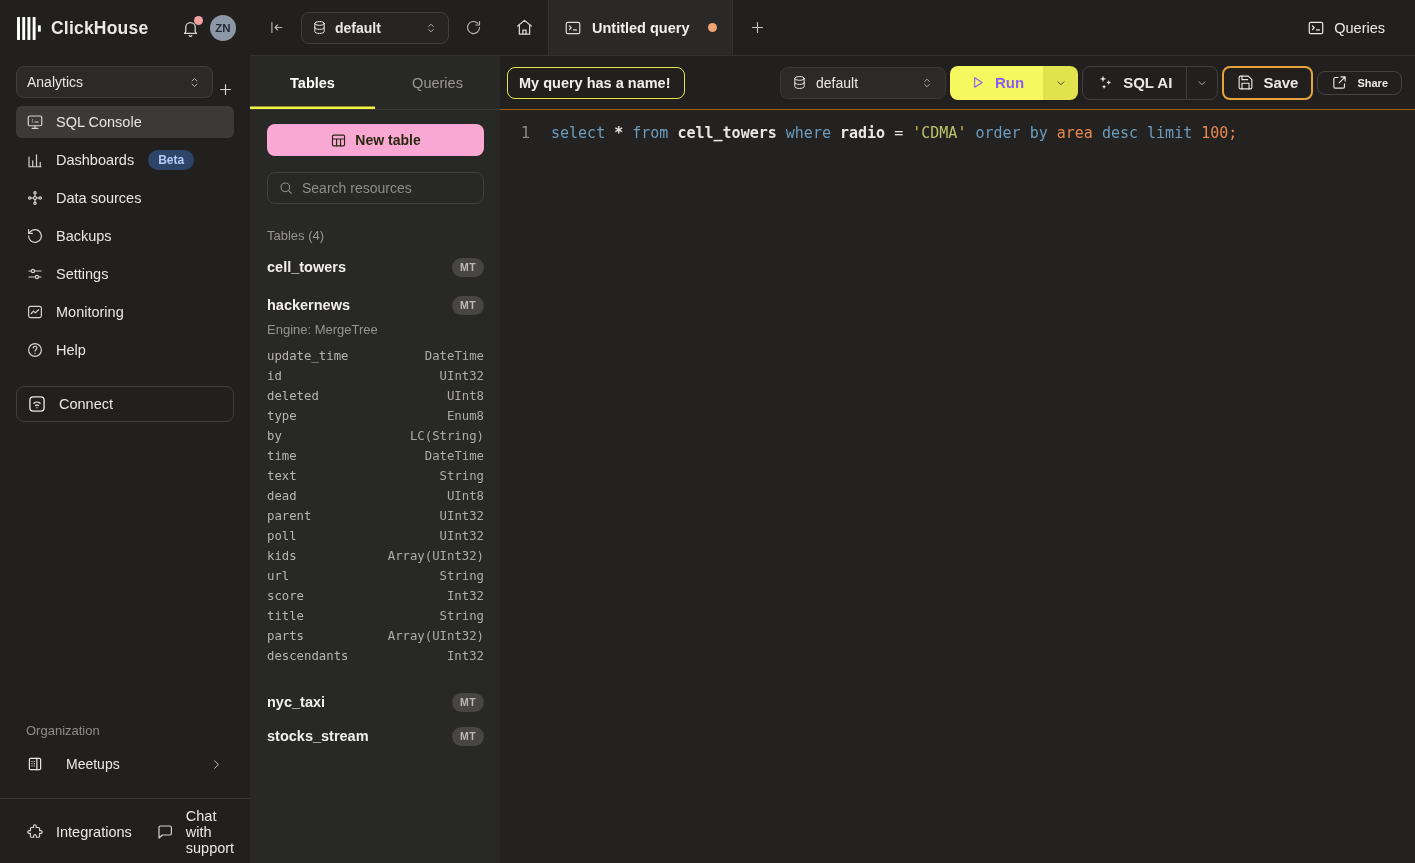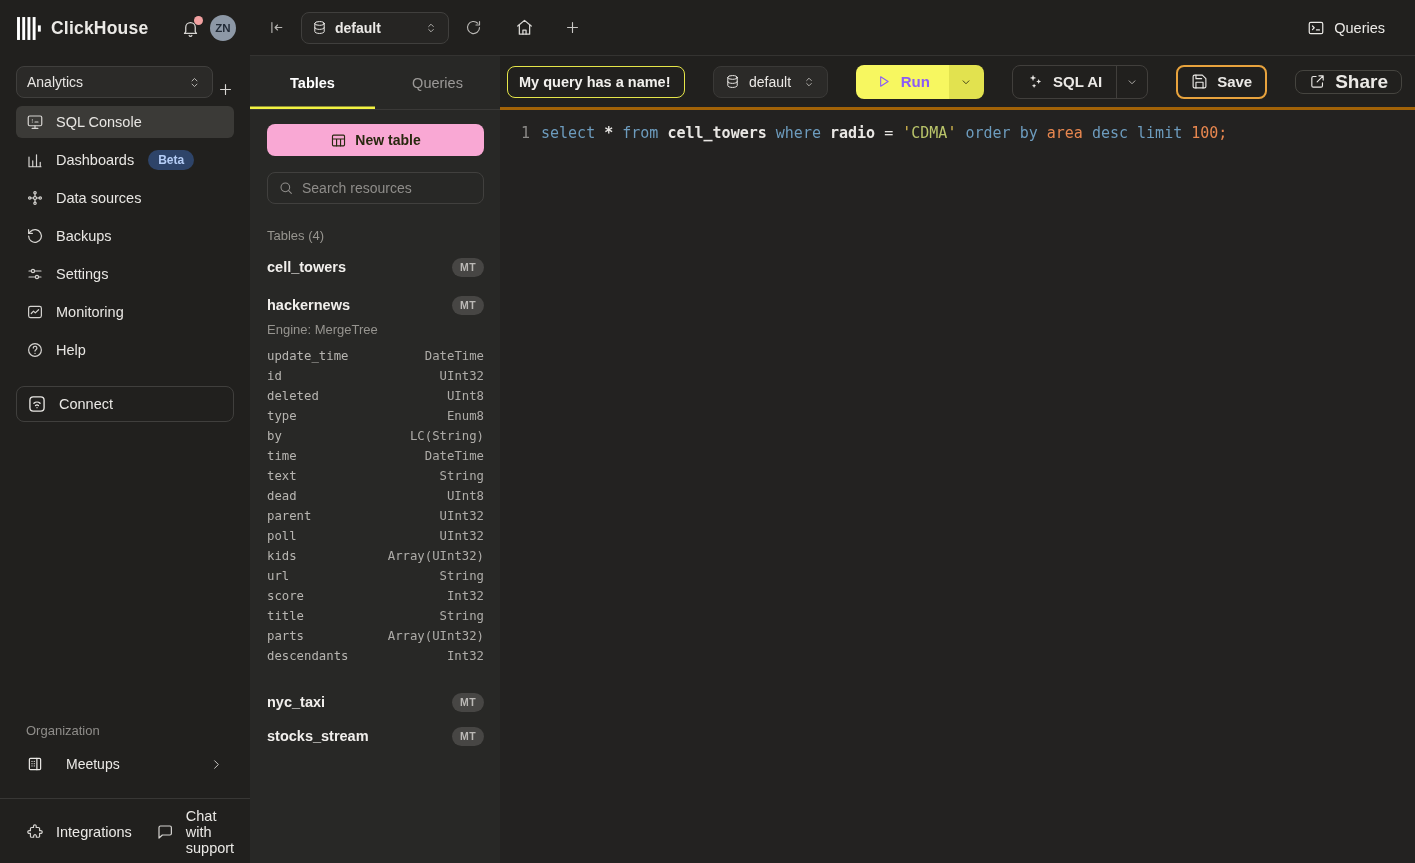--- a/index.html
+++ b/index.html
@@ -80,46 +80,46 @@
   .home-btn { width:48px; display:flex; align-items:center; justify-content:center; color:#d8d6d3; cursor:pointer; }
   .qtab { width:185px; background:#2a2927; border-left:1px solid #333230; border-right:1px solid #333230;
     display:flex; align-items:center; gap:10px; padding:0 15px; cursor:pointer; }
   .qtab .ic { color:#dddbd8; }
   .qtab-label { font-size:14.5px; font-weight:600; color:#f2f0ed; white-space:nowrap; }
   .unsaved-dot { width:9px; height:9px; border-radius:50%; background:#efa573; margin-left:auto; }
   .newtab-btn { width:48px; display:flex; align-items:center; justify-content:center; color:#c9c7c4; cursor:pointer; }
   .queries-btn { margin-left:auto; align-self:center; margin-right:22px; display:flex; align-items:center;
     gap:9px; font-size:14.5px; font-weight:500; color:#eceae7; cursor:pointer; padding:6px 8px; border-radius:6px; }
 
-  .toolbar { height:54px; flex:none; display:flex; align-items:center; padding:0 13px 0 7px; gap:28px;
-    border-bottom:3px solid #a16207; }
+  .toolbar { height:54px; flex:none; display:flex; align-items:center; padding:0 13px 0 7px; gap:4px;
+    border-bottom:1px solid #a16207; }
   .name-input { width:178px; height:32px; background:transparent; border:1.5px solid #e5e549; border-radius:8px;
     color:#f2f0ed; font-size:14.5px; font-weight:600; padding:0 11px; outline:none; font-family:inherit; }
   .db-select2 { margin-left:auto; width:166px; height:32px; background:#2b2a28; border:1px solid #3a3937;
     border-radius:8px; display:flex; align-items:center; gap:9px; padding:0 11px; font-size:14px; cursor:pointer; }
   .db-select2 .chev { margin-left:auto; color:#b7b5b2; }
   .split-btn { display:flex; align-items:stretch; border-radius:8px; overflow:hidden; height:34px; flex:none; }
   .run-main { background:#f7f760; color:#8b5cf6; display:flex; align-items:center; gap:9px;
     padding:0 19px; font-size:15px; font-weight:600; cursor:pointer; }
   .run-chev { background:#e2e24f; color:#3a3a14; width:35px; display:flex; align-items:center;
     justify-content:center; cursor:pointer; }
   .sqlai-wrap { border:1px solid #413f3c; border-radius:8px; display:flex; align-items:stretch; height:34px; flex:none; overflow:hidden; }
   .sqlai-main { display:flex; align-items:center; gap:9px; padding:0 14px; font-size:15px; font-weight:600; cursor:pointer; }
   .sqlai-main .ic-fill { color:#e8e6e3; }
   .sqlai-chev { width:31px; border-left:1px solid #413f3c; display:flex; align-items:center;
     justify-content:center; color:#b7b5b2; cursor:pointer; }
   .save-btn { height:34px; border:2px solid #e8a33d; border-radius:8px; display:flex; align-items:center;
     gap:9px; padding:0 13px; font-size:15px; font-weight:600; cursor:pointer; flex:none; }
   .share-btn { height:24px; border:1px solid #45443f; border-radius:8px; display:flex; align-items:center;
-    gap:9px; padding:0 13px; font-size:19px; font-weight:600; cursor:pointer; flex:none; }
+    gap:9px; padding:0 13px; font-size:11px; font-weight:600; cursor:pointer; flex:none; }
 
   .editor { flex:1; background:#232221; display:flex; padding:11px 0 0 18px;
     font-family:"DejaVu Sans Mono", monospace; font-size:15px; line-height:24px; cursor:text; }
   .gutter { width:12px; text-align:right; color:#8b8a87; flex:none; }
-  .code-line { margin-left:11px; white-space:pre; }
+  .code-line { margin-left:21px; white-space:pre; }
   .tok-kw { color:#6d9cbe; }
   .tok-id { color:#e9e7e4; font-weight:700; }
   .tok-op { color:#e9e7e4; }
   .tok-q { color:#d9bc4f; }
   .tok-str { color:#b9c46a; }
   .tok-num { color:#e8874f; }
 </style>
 </head>
 <body>
 
@@ -407,20 +407,28 @@
 
   <div class="main">
     <div class="tabstrip">
       <div class="home-btn">
         <svg class="ic" width="19" height="19" viewBox="0 0 24 24">
           <path d="M3.5 10.2L12 3l8.5 7.2"></path>
             <path d="M5.5 8.8V20.5h13V8.8"></path>
             <path d="M10 20.5v-5.3h4v5.3"></path>
         </svg>
       </div>
+      <div class="qtab">
+        <svg class="ic" width="18" height="18" viewBox="0 0 24 24">
+          <rect x="3" y="4.5" width="18" height="15" rx="2"></rect>
+            <path d="M7.3 9.3l2.3 2.4-2.3 2.4M12.6 14.6h4"></path>
+        </svg>
+        <span class="qtab-label">Untitled query</span>
+        <span class="unsaved-dot"></span>
+      </div>
       <div class="newtab-btn">
         <svg class="ic" width="17" height="17" viewBox="0 0 24 24">
             <path d="M12 5v14M5 12h14"></path>
           </svg>
       </div>
       <div class="queries-btn">
         <svg class="ic" width="18" height="18" viewBox="0 0 24 24">
           <rect x="3" y="4.5" width="18" height="15" rx="2"></rect>
             <path d="M7.3 9.3l2.3 2.4-2.3 2.4M12.6 14.6h4"></path>
         </svg>

